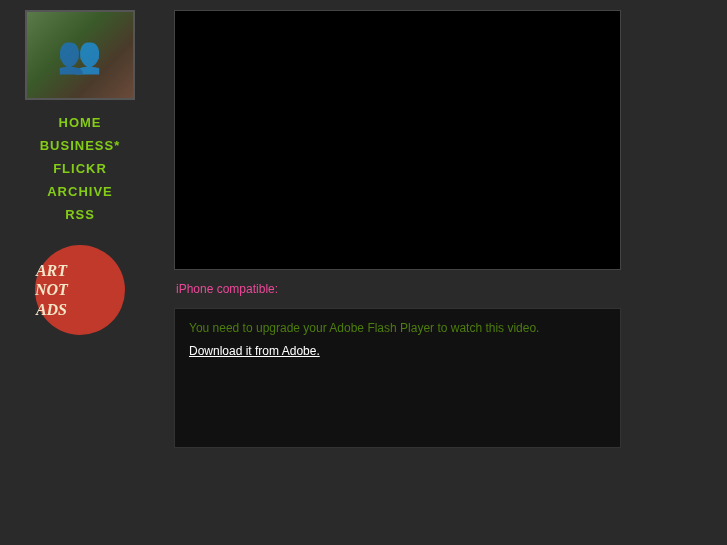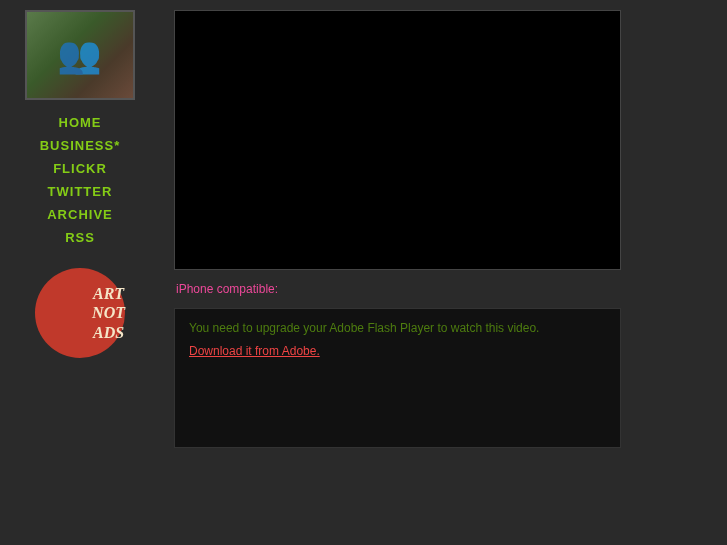--- a/index.html
+++ b/index.html
@@ -75,21 +75,21 @@
     }
 
     .art-not-ads {
       margin-top: 20px;
       width: 90px;
       height: 90px;
       background-color: #c0392b;
       border-radius: 50%;
       display: flex;
       align-items: center;
-      justify-content: flex-end;
+      justify-content: flex-start;
     }
 
     .art-not-ads-text {
       color: #f5e6c8;
       font-size: 16px;
       font-weight: bold;
       text-align: center;
       line-height: 1.2;
       font-family: Georgia, serif;
       font-style: italic;
@@ -125,37 +125,36 @@
       min-height: 140px;
     }
 
     .flash-message-text {
       color: #4d7c0f;
       font-size: 12px;
       margin-bottom: 6px;
     }
 
     .flash-download-link {
-      color: #ef4444;
+      color: #ffffff;
       font-size: 12px;
       text-decoration: underline;
       cursor: pointer;
     }
   </style>
 </head>
 <body>
 
 <div class="sidebar">
   <div class="avatar-image"></div>
 
   <nav class="nav-menu">
     <a class="nav-item">HOME</a>
     <a class="nav-item">BUSINESS*</a>
     <a class="nav-item">FLICKR</a>
-    <a class="nav-item">TWITTER</a>
     <a class="nav-item">ARCHIVE</a>
     <a class="nav-item">RSS</a>
   </nav>
 
   <div class="art-not-ads">
     <div class="art-not-ads-text">
       <span>ART</span><br>
       <span>NOT</span><br>
       <span>ADS</span>
     </div>

